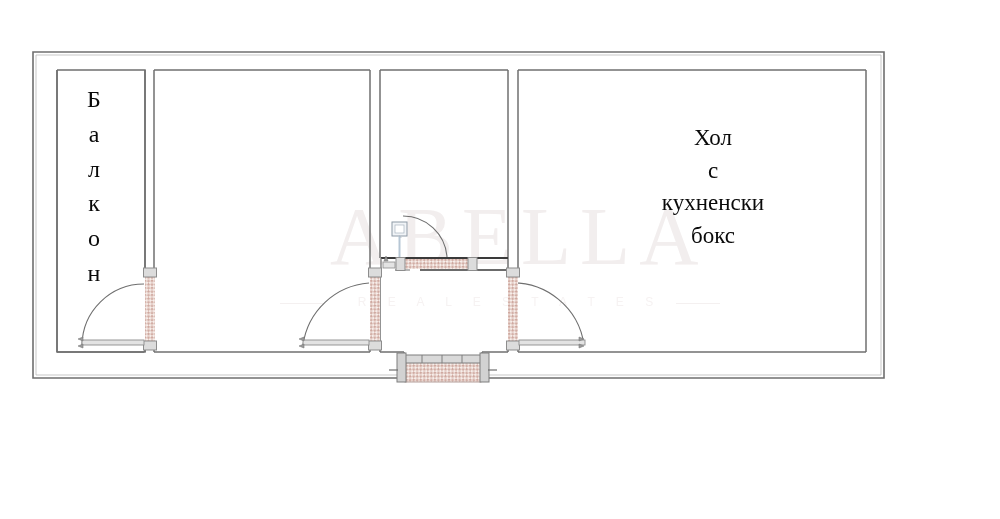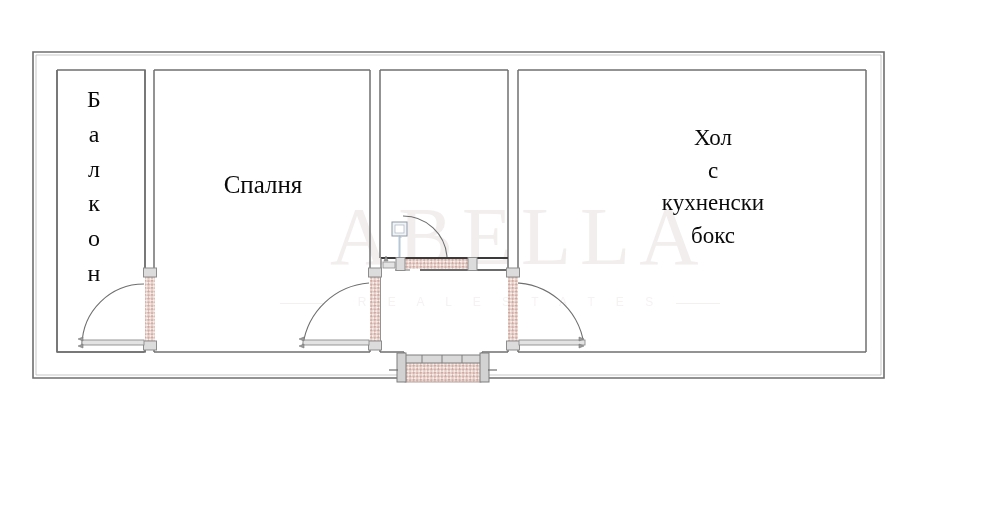--- a/index.html
+++ b/index.html
@@ -233,21 +233,20 @@
     </g>
   </svg>
 
   <div class="room-label" id="label-balkon">Б
 а
 л
 к
 о
 н</div>
 
-  <div class="room-label" id="label-spalnya">Спалня</div>
 
 
   <div class="room-label" id="label-hol">Хол
 с
 кухненски
 бокс</div>
 
 </div>
 
 </body></html>

